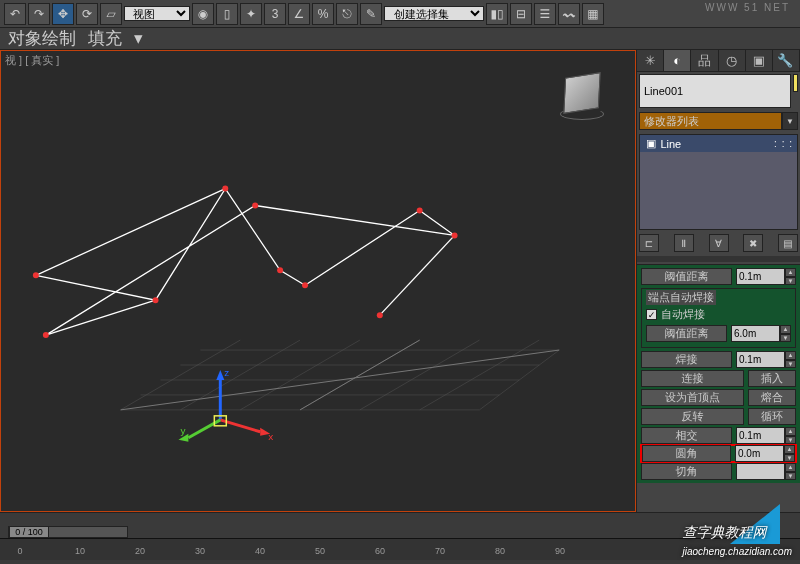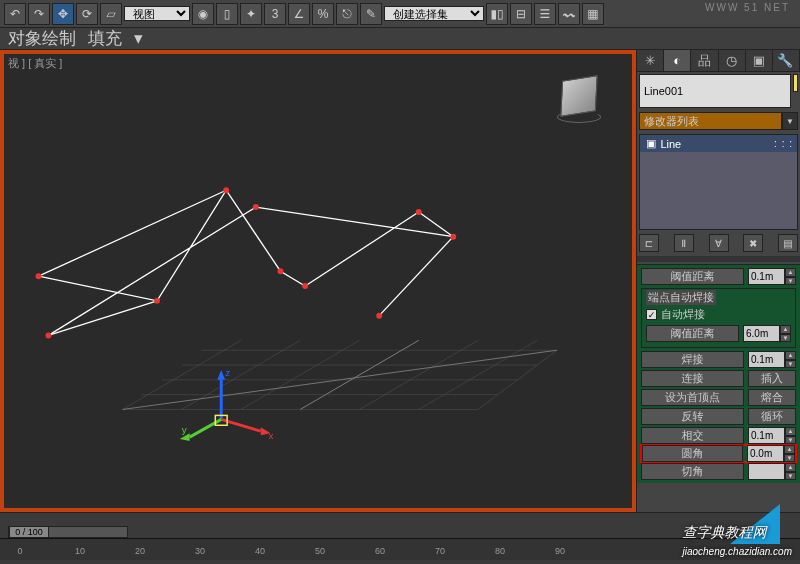--- a/index.html
+++ b/index.html
@@ -1,24 +1,24 @@
 <!DOCTYPE html>
 <html><head>
 <meta charset="utf-8">
 <style>
   * { box-sizing: border-box; margin: 0; padding: 0; }
   body { background: #3a3a3a; font-family: "Microsoft YaHei", Arial, sans-serif; font-size: 11px; color: #ccc; width: 800px; height: 564px; overflow: hidden; position: relative; }
   .toolbar { background: #444; height: 28px; display: flex; align-items: center; gap: 2px; padding: 2px 4px; border-bottom: 1px solid #222; }
   .tb-btn { width: 22px; height: 22px; background: #505050; border: 1px solid #222; display: flex; align-items: center; justify-content: center; color: #ccc; font-size: 12px; cursor: pointer; }
   .tb-btn.active { background: #2a5a8a; }
-  .tb-select { background: #ddd; color: #000; border: 1px solid #222; height: 15px; font-size: 11px; padding: 0 18px 0 4px; min-width: 60px; }
+  .tb-select { background: #ddd; color: #000; border: 1px solid #222; height: 15px; font-size: 11px; padding: 0 18px 0 4px; min-width: 60px; text-align: right; }
   .tb-wide { min-width: 100px; }
   .sub-toolbar { background: #3e3e3e; height: 22px; display: flex; align-items: center; gap: 12px; padding: 0 8px; border-bottom: 1px solid #222; font-size: 17px; }
   .main-area { display: flex; height: 462px; }
-  .viewport { flex: 1; background: #2a2a2a; position: relative; border: 4px solid #c2410c; }
+  .viewport { flex: 1; background: #2a2a2a; position: relative; border: 1px solid #c2410c; }
   .vp-label { position: absolute; top: 2px; left: 4px; color: #999; font-size: 11px; }
   .viewcube { position: absolute; top: 20px; right: 30px; width: 45px; height: 45px; }
   .vc-cube { width: 36px; height: 36px; background: linear-gradient(135deg,#ccc,#888); border: 1px solid #555; transform: rotate(-5deg) skew(-8deg,-4deg); margin: 4px; }
   .vc-ring { position:absolute; bottom:-4px; left:0; width:44px; height:12px; border:1px solid #666; border-radius:50%; border-top-color:transparent;}
   .svg-scene { position: absolute; inset: 0; }
   .side-panel { width: 164px; background: #444; border-left: 1px solid #222; display: flex; flex-direction: column; }
   .panel-tabs { display: flex; height: 22px; background: #3a3a3a; border-bottom: 1px solid #222; }
   .panel-tab { flex: 1; display: flex; align-items: center; justify-content: center; border-right: 1px solid #222; font-size: 13px; color:#bbb;}
   .panel-tab.active { background: #555; color:#fff;}
   .name-row { display: flex; padding: 2px; gap: 2px; }
@@ -29,21 +29,21 @@
   .dd-arrow { width: 16px; height: 18px; background: #333; border: 1px solid #222; display:flex; align-items:center; justify-content:center; font-size:8px;}
   .mod-stack { margin: 2px; height: 96px; background: #5a5a6a; border: 1px solid #222; position:relative;}
   .stack-row { background: #3a4a6a; color: #fff; padding: 2px 6px; display: flex; align-items: center; gap: 4px; font-size: 11px; }
   .stack-dots { position:absolute; right:4px; top:3px; font-size:10px; letter-spacing:1px; color:#eee;}
   .stack-tools { display: flex; gap: 2px; padding: 2px; justify-content:space-between;}
   .stk-btn { width: 20px; height: 18px; background: #505050; border: 1px solid #222; font-size:10px; display:flex; align-items:center; justify-content:center;}
   .rollout-sep { height: 6px; background:#333; margin: 2px 0;}
   .rollout { background: #14532d; border-top: 1px solid #222; padding: 2px 4px; }
   .ro-row { display: flex; align-items: center; gap: 4px; height: 19px; font-size: 11px; }
   .ro-label { flex: 1; text-align: center; background: #555; border: 1px solid #222; height: 17px; line-height: 15px; font-size:11px;}
-  .ro-spin { width: 48px; display: flex; }
+  .ro-spin { width: 60px; display: flex; }
   .spin-val { flex: 1; background: #ccc; color: #000; border: 1px solid #222; height: 17px; font-size: 10px; padding: 0 2px; line-height:15px;}
   .spin-arrows { width: 11px; display: flex; flex-direction: column; }
   .spin-arrows div { flex: 1; background: #555; border: 1px solid #222; font-size: 6px; text-align: center; line-height:6px;}
   .ro-group { border: 1px solid #222; margin: 2px 0; padding: 2px 4px 4px; }
   .ro-group-title { font-size: 11px; margin-top:-8px; background:#484848; display:inline-block; padding:0 2px;}
   .chk { display: flex; align-items: center; gap: 4px; font-size: 11px; margin:2px 0;}
   .chk-box { width: 11px; height: 11px; background: #ddd; border: 1px solid #222; display:flex; align-items:center; justify-content:center; font-size:9px; color:#000;}
   .highlight { border: 2px solid #e00; margin: -1px; }
   .timeline { height: 26px; background: #3a3a3a; border-top: 1px solid #222; display:flex; align-items:flex-end; padding:0 8px; gap:12px; font-size:10px;}
   .tl-slider { flex:0 0 120px; height:12px; background:#555; border:1px solid #222; position:relative;}

